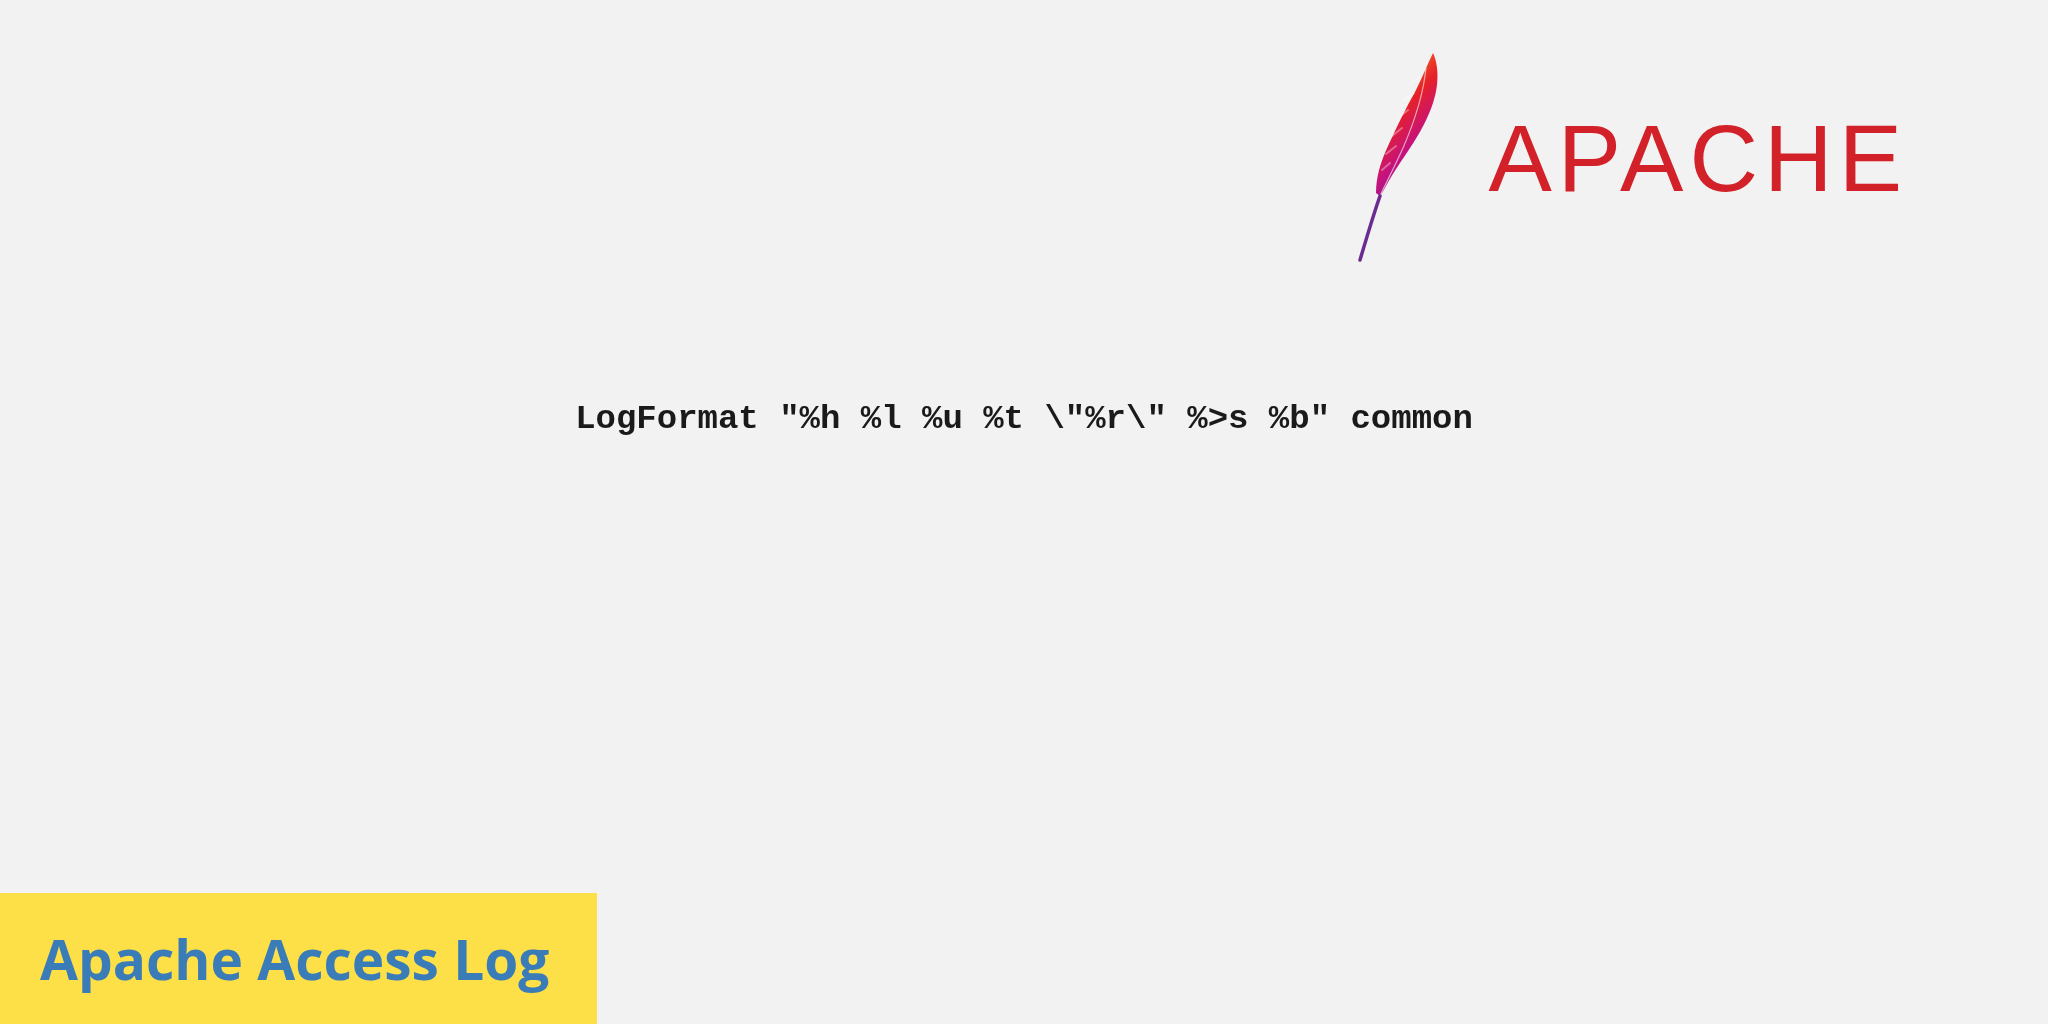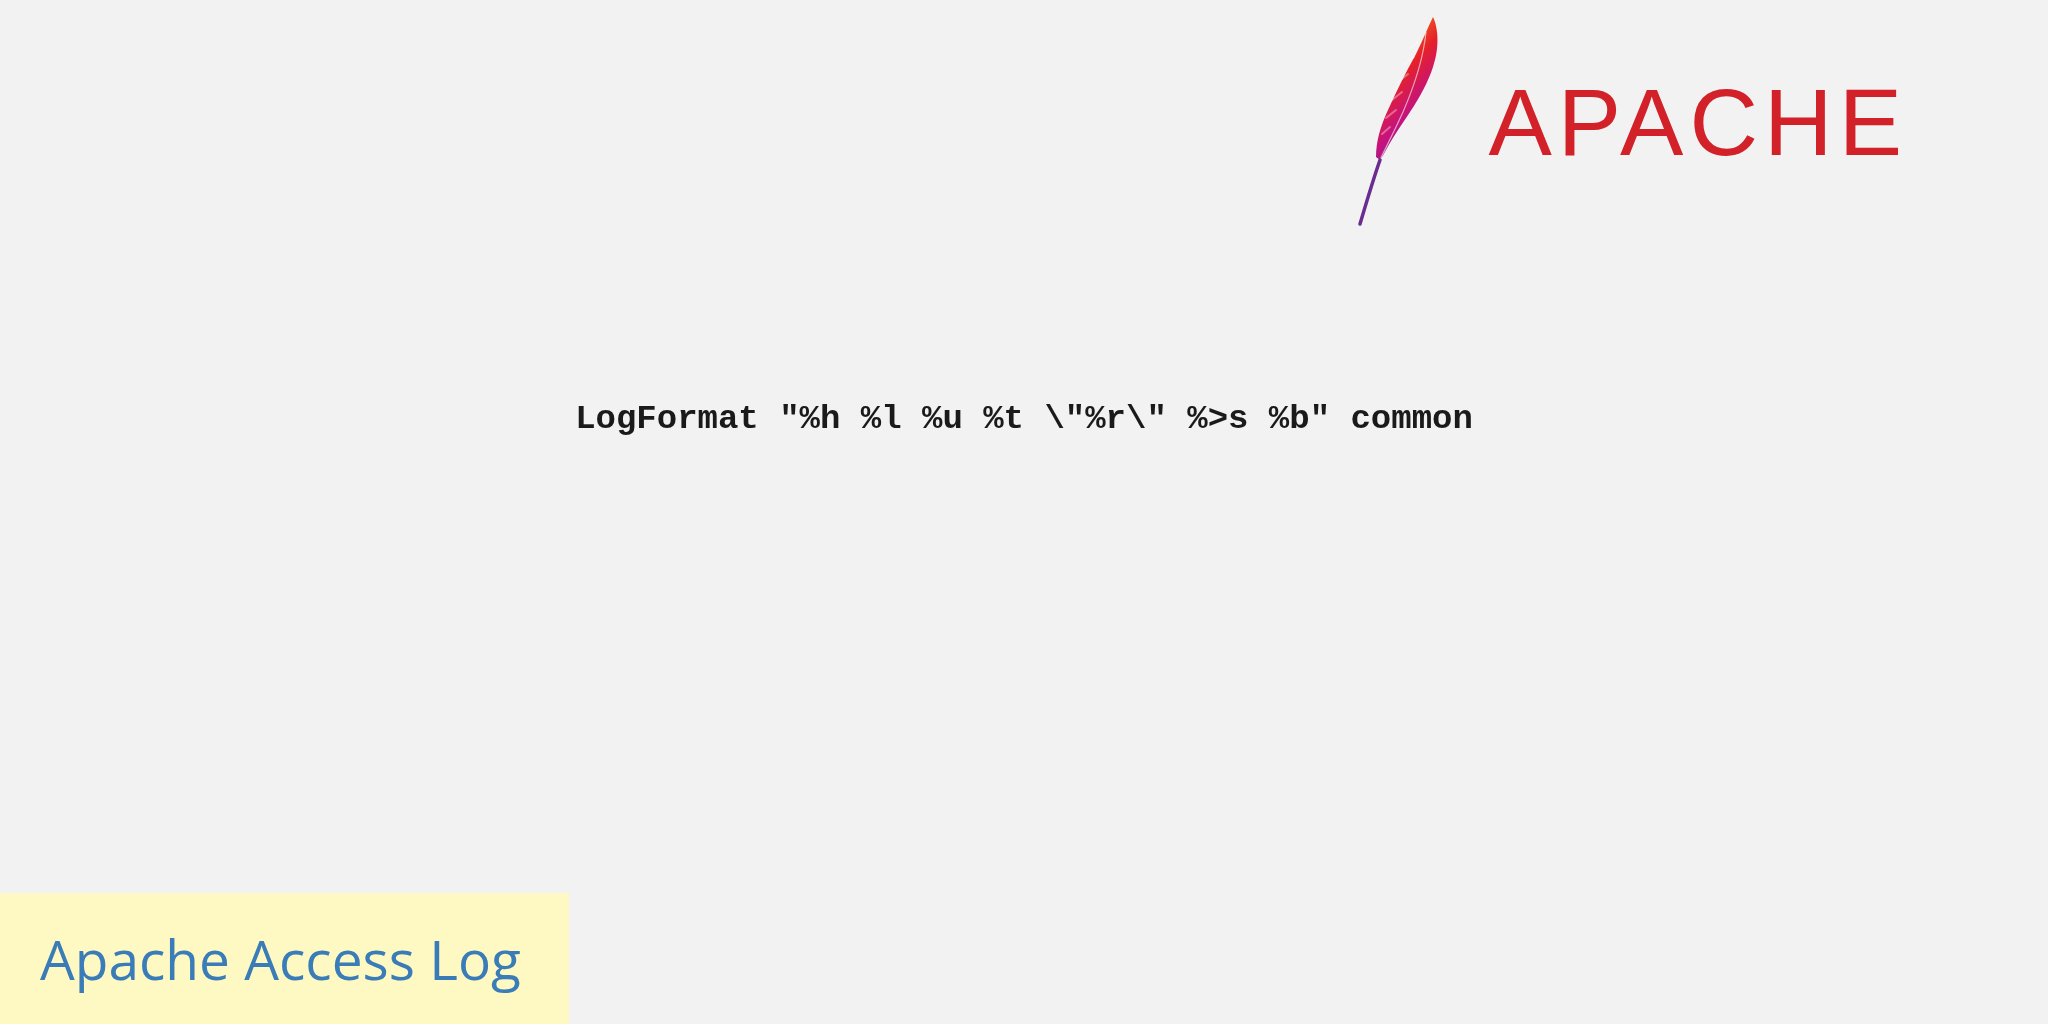--- a/index.html
+++ b/index.html
@@ -4,21 +4,21 @@
 <style>
   * { margin: 0; padding: 0; box-sizing: border-box; }
   html, body { width: 2048px; height: 1024px; overflow: hidden; }
   body {
     background: #f2f2f2;
     font-family: "Open Sans", "Segoe UI", Arial, sans-serif;
     position: relative;
   }
   .logo-block {
     position: absolute;
-    top: 12px;
+    top: 48px;
     right: 140px;
     display: flex;
     align-items: center;
     gap: 20px;
   }
   .feather-wrap {
     width: 130px;
     height: 220px;
   }
   .brand-text {
@@ -36,24 +36,24 @@
     font-family: "Consolas", "Menlo", "Courier New", monospace;
     font-size: 34px;
     font-weight: 700;
     color: #1a1a1a;
     white-space: pre;
   }
   .slide-title {
     position: absolute;
     left: 0;
     bottom: 0;
-    background: #fef9c3;
+    background: #fde047;
     padding: 28px 48px 28px 40px;
     font-size: 55px;
-    font-weight: 400;
+    font-weight: 700;
     color: #3a7cb8;
   }
 </style>
 </head>
 <body>
 
 <div class="logo-block">
   <div class="feather-wrap">
     <svg viewBox="0 0 130 220" width="130" height="220">
       <defs>

